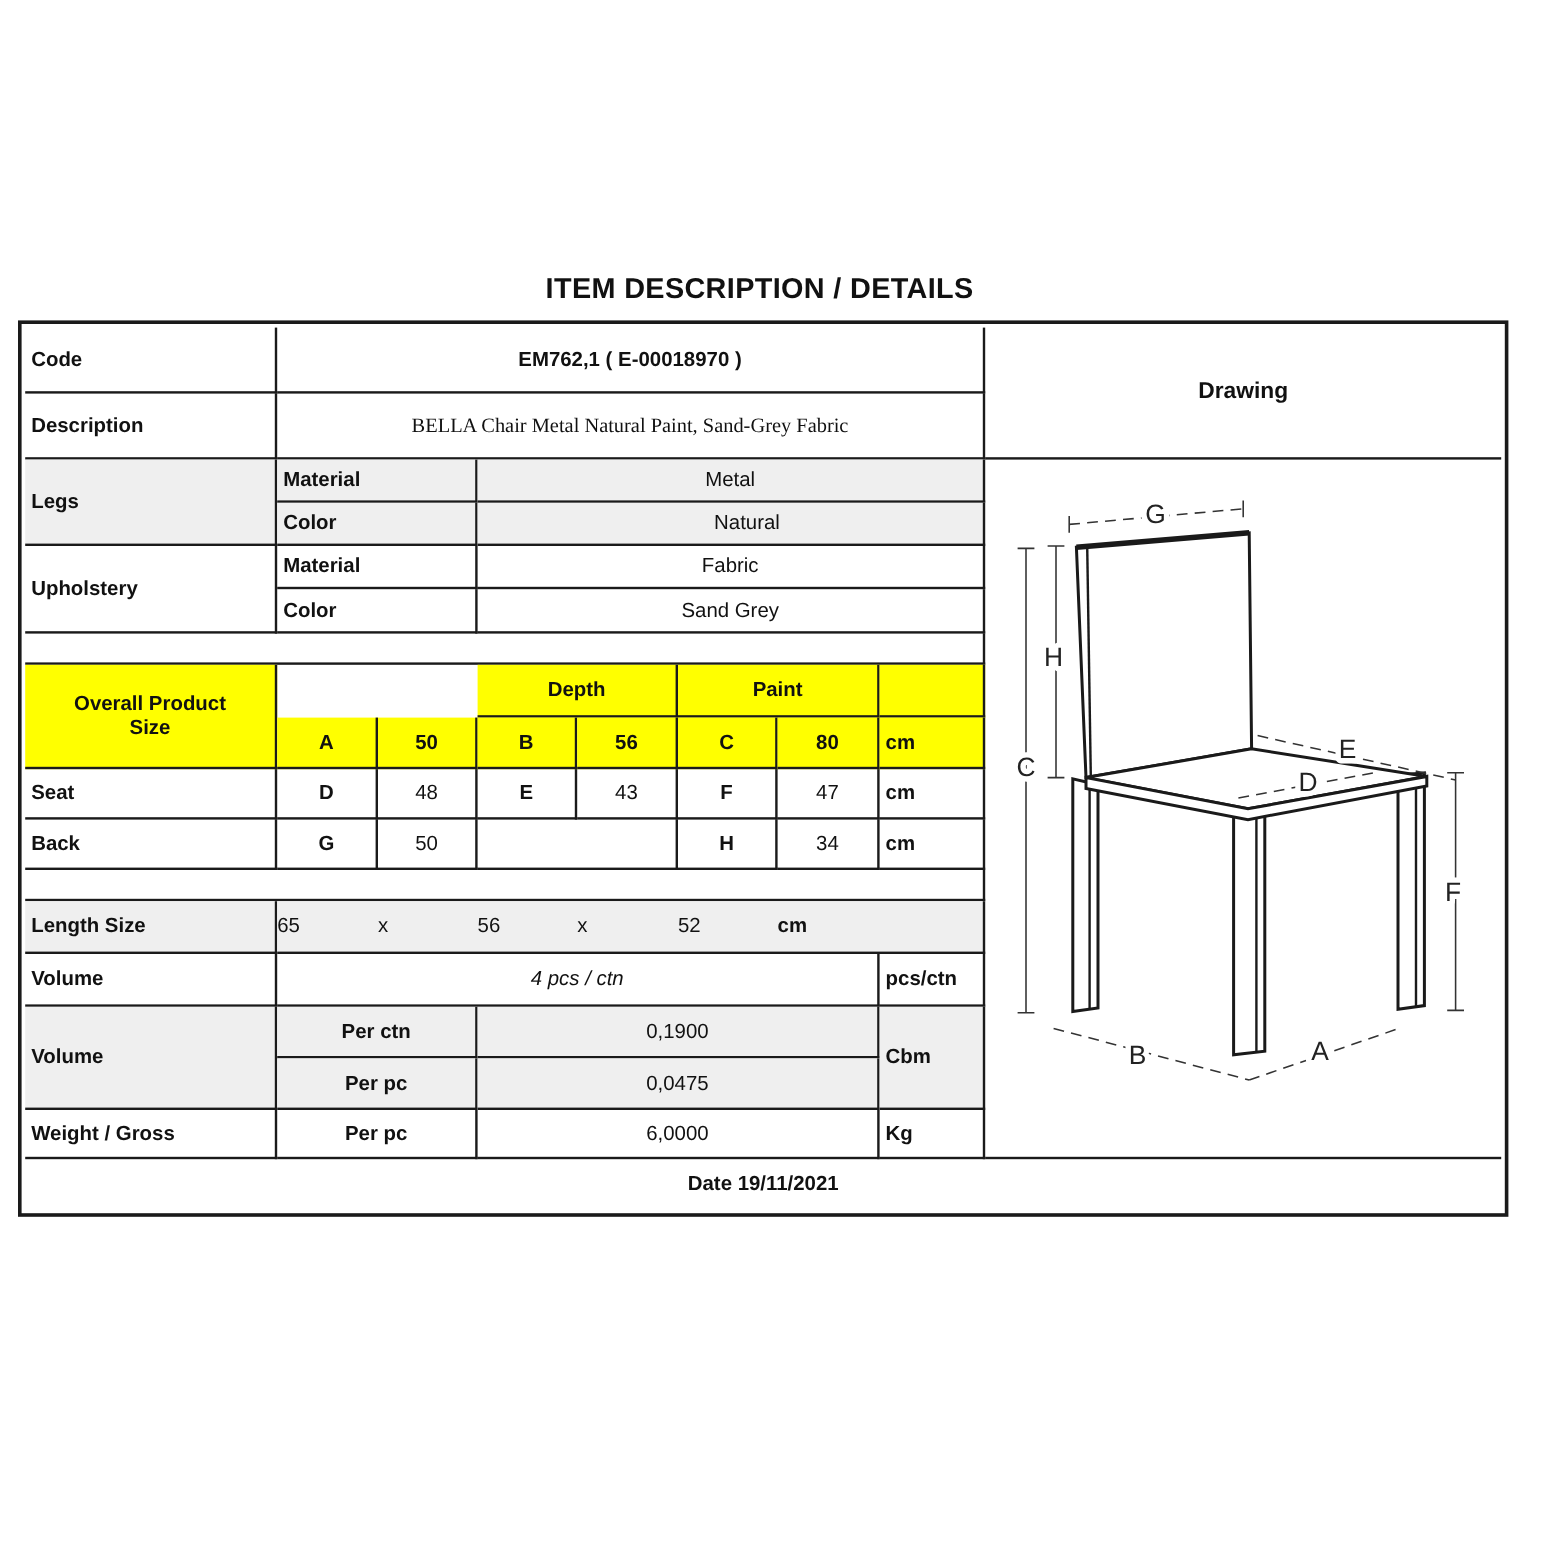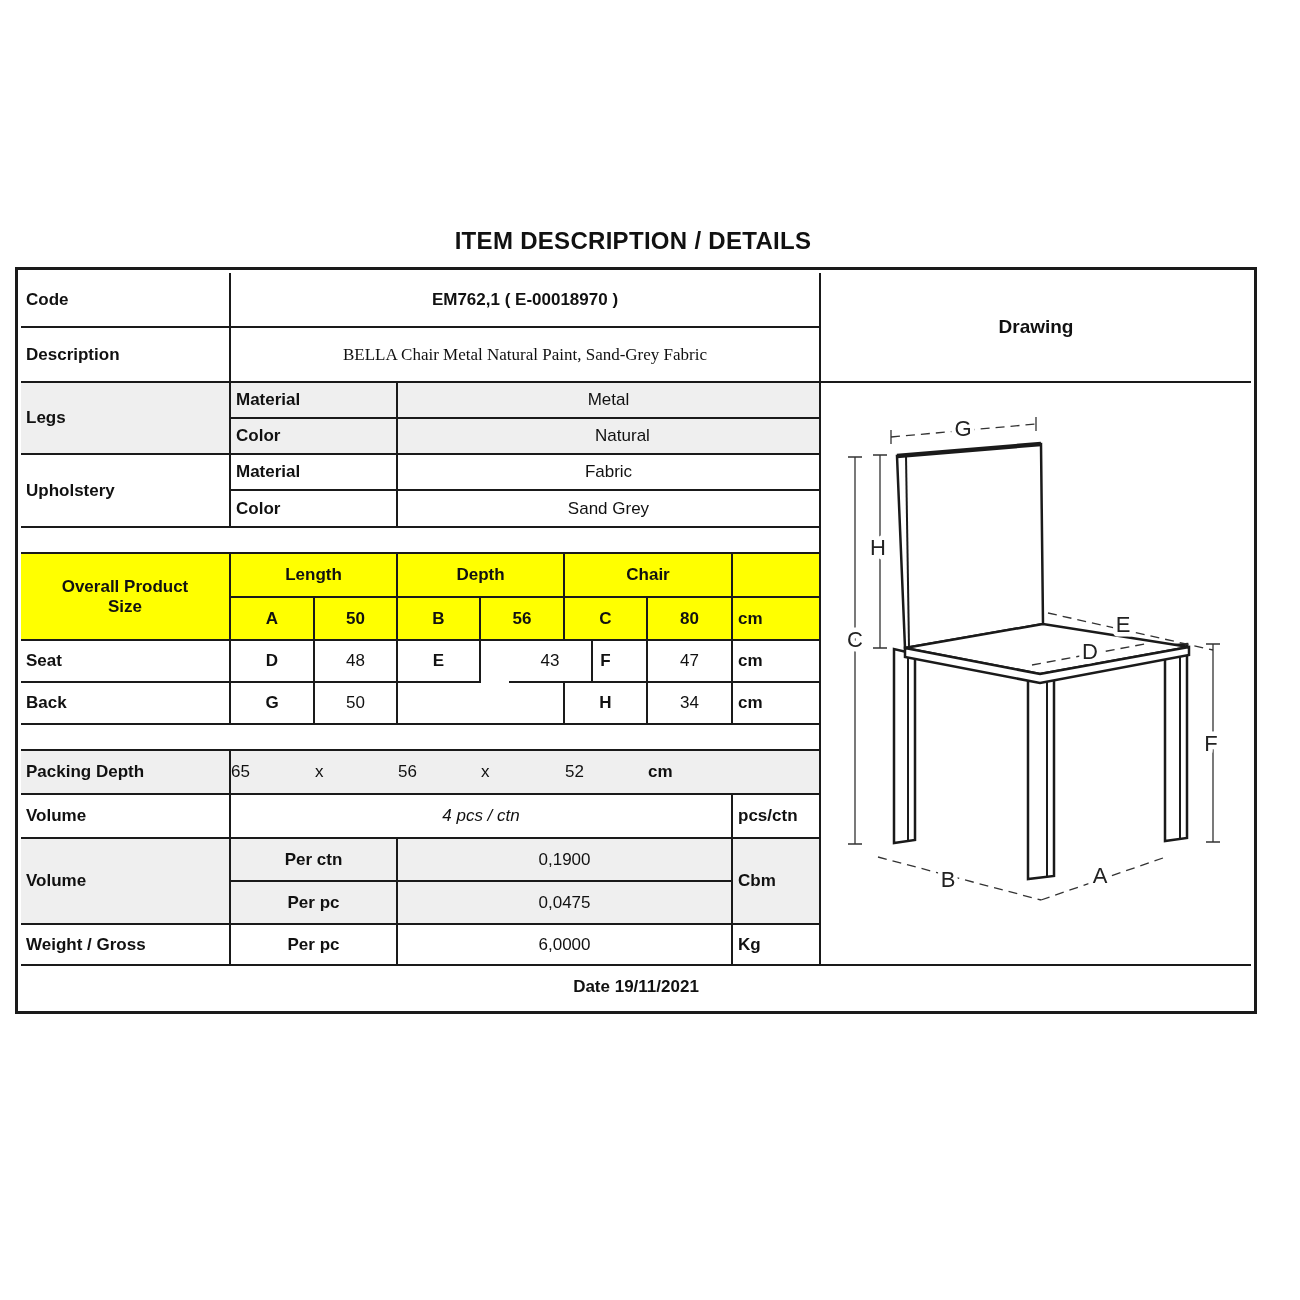--- a/index.html
+++ b/index.html
@@ -68,53 +68,52 @@
 
       <div class="c br bb b l" style="left:0px;top:182px;width:210px;height:73px;">Upholstery</div>
       <div class="c br bb b l" style="left:210px;top:182px;width:167px;height:36px;">Material</div>
       <div class="c br bb" style="left:377px;top:182px;width:423px;height:36px;">Fabric</div>
       <div class="c br bb b l" style="left:210px;top:218px;width:167px;height:37px;">Color</div>
       <div class="c br bb" style="left:377px;top:218px;width:423px;height:37px;">Sand Grey</div>
 
       <div class="c br bb" style="left:0px;top:255px;width:800px;height:26px;"></div>
 
       <div class="c br bb b yellow wrap" style="left:0px;top:281px;width:210px;height:87px;">Overall Product Size</div>
-      <div class="c br bb b yellow" style="left:210px;top:281px;width:167px;height:44px;">Length</div>
       <div class="c br bb b yellow" style="left:377px;top:281px;width:167px;height:44px;">Depth</div>
-      <div class="c br bb b yellow" style="left:544px;top:281px;width:168px;height:44px;">Chair</div>
+      <div class="c br bb b yellow" style="left:544px;top:281px;width:168px;height:44px;">Paint</div>
       <div class="c br bb yellow" style="left:712px;top:281px;width:88px;height:44px;"></div>
 
       <div class="c br bb b yellow" style="left:210px;top:325px;width:84px;height:43px;">A</div>
       <div class="c br bb b yellow" style="left:294px;top:325px;width:83px;height:43px;">50</div>
       <div class="c br bb b yellow" style="left:377px;top:325px;width:83px;height:43px;">B</div>
       <div class="c br bb b yellow" style="left:460px;top:325px;width:84px;height:43px;">56</div>
       <div class="c br bb b yellow" style="left:544px;top:325px;width:83px;height:43px;">C</div>
       <div class="c br bb b yellow" style="left:627px;top:325px;width:85px;height:43px;">80</div>
       <div class="c br bb b l yellow" style="left:712px;top:325px;width:88px;height:43px;">cm</div>
 
       <div class="c br bb b l" style="left:0px;top:368px;width:210px;height:42px;">Seat</div>
       <div class="c br bb b" style="left:210px;top:368px;width:84px;height:42px;">D</div>
       <div class="c br bb" style="left:294px;top:368px;width:83px;height:42px;">48</div>
       <div class="c br bb b" style="left:377px;top:368px;width:83px;height:42px;">E</div>
-      <div class="c br bb" style="left:460px;top:368px;width:84px;height:42px;margin-left:28px;">43</div>
+      <div class="c br bb" style="left:460px;top:368px;width:84px;height:42px;">43</div>
       <div class="c br bb b" style="left:544px;top:368px;width:83px;height:42px;">F</div>
       <div class="c br bb" style="left:627px;top:368px;width:85px;height:42px;">47</div>
       <div class="c br bb b l" style="left:712px;top:368px;width:88px;height:42px;">cm</div>
 
       <div class="c br bb b l" style="left:0px;top:410px;width:210px;height:42px;">Back</div>
       <div class="c br bb b" style="left:210px;top:410px;width:84px;height:42px;">G</div>
       <div class="c br bb" style="left:294px;top:410px;width:83px;height:42px;">50</div>
       <div class="c br bb" style="left:377px;top:410px;width:167px;height:42px;"></div>
       <div class="c br bb b" style="left:544px;top:410px;width:83px;height:42px;">H</div>
       <div class="c br bb" style="left:627px;top:410px;width:85px;height:42px;">34</div>
       <div class="c br bb b l" style="left:712px;top:410px;width:88px;height:42px;">cm</div>
 
       <div class="c br bb" style="left:0px;top:452px;width:800px;height:26px;"></div>
 
-      <div class="c br bb b l grey" style="left:0px;top:478px;width:210px;height:44px;">Packing Depth</div>
+      <div class="c br bb b l grey" style="left:0px;top:478px;width:210px;height:44px;">Length Size</div>
       <div class="c br bb grey packrow" style="left:210px;top:478px;width:590px;height:44px;">
         <span style="width:84px;">65</span>
         <span style="width:83px;">x</span>
         <span style="width:83px;">56</span>
         <span style="width:84px;">x</span>
         <span style="width:83px;">52</span>
         <span class="b" style="width:85px;">cm</span>
       </div>
 
       <div class="c br bb b l" style="left:0px;top:522px;width:210px;height:44px;">Volume</div>

